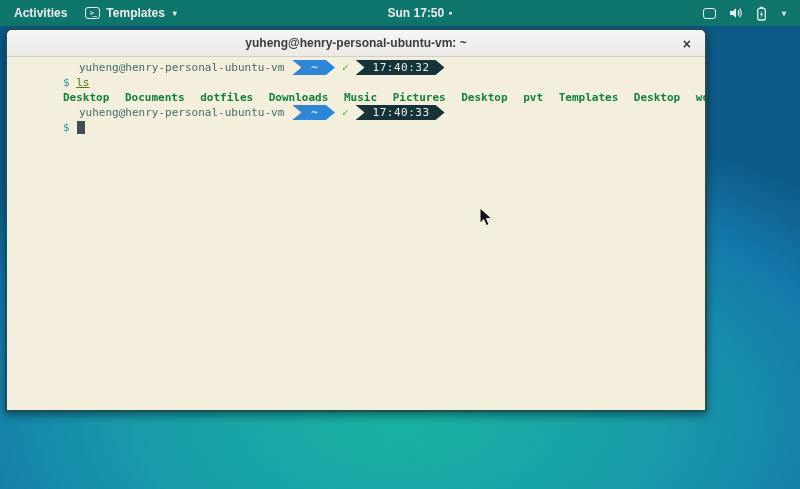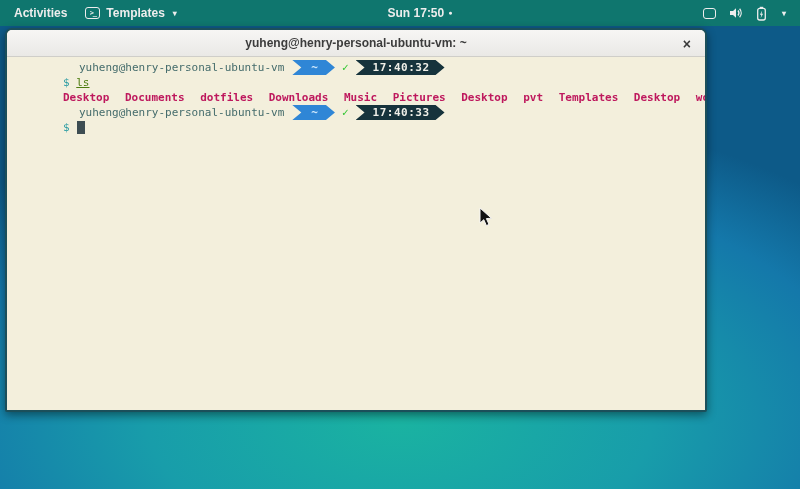--- a/index.html
+++ b/index.html
@@ -70,35 +70,34 @@
     color: #456c6c;
     overflow: hidden;
     margin-left: 48px;
   }
   .trow { display: flex; align-items: center; height: 15px; white-space: pre; }
 
   .userhost { color: #456c6c; padding-left: 16px; }
   .badge {
     height: 15px; display: inline-flex; align-items: center;
     clip-path: polygon(0 0, calc(100% - 9px) 0, 100% 50%, calc(100% - 9px) 100%, 0 100%, 9px 50%);
-    font-weight: bold;
   }
   .badge.path {
     background: #2f86d6; color: #cfe7fb;
     padding: 0 17px 0 19px; margin-left: 8px; font-weight: 700;
   }
   .check { color: #2ec52e; font-weight: 700; margin: 0 7px 0 7px; }
   .badge.time {
     background: #16333c; color: #efefe8;
     padding: 0 15px 0 17px; letter-spacing: 0.5px;
   }
 
   .prompt-sym { color: #2f9ea4; }
   .cmd-text { color: #4d7c0f; text-decoration: underline; }
-  .ls-row { display: flex; gap: 15.6px; color: #be185d; font-weight: 700; height: 15px; }
+  .ls-row { display: flex; gap: 15.6px; color: #15803d; font-weight: 700; height: 15px; }
   .cursor-block {
     display: inline-block; width: 8px; height: 13px;
     background: #3d4d52; margin-left: 1px; vertical-align: middle;
   }
 
   
   .mouse { position: absolute; left: 479px; top: 207px; pointer-events: none; }
 </style>
 </head>
 <body>

